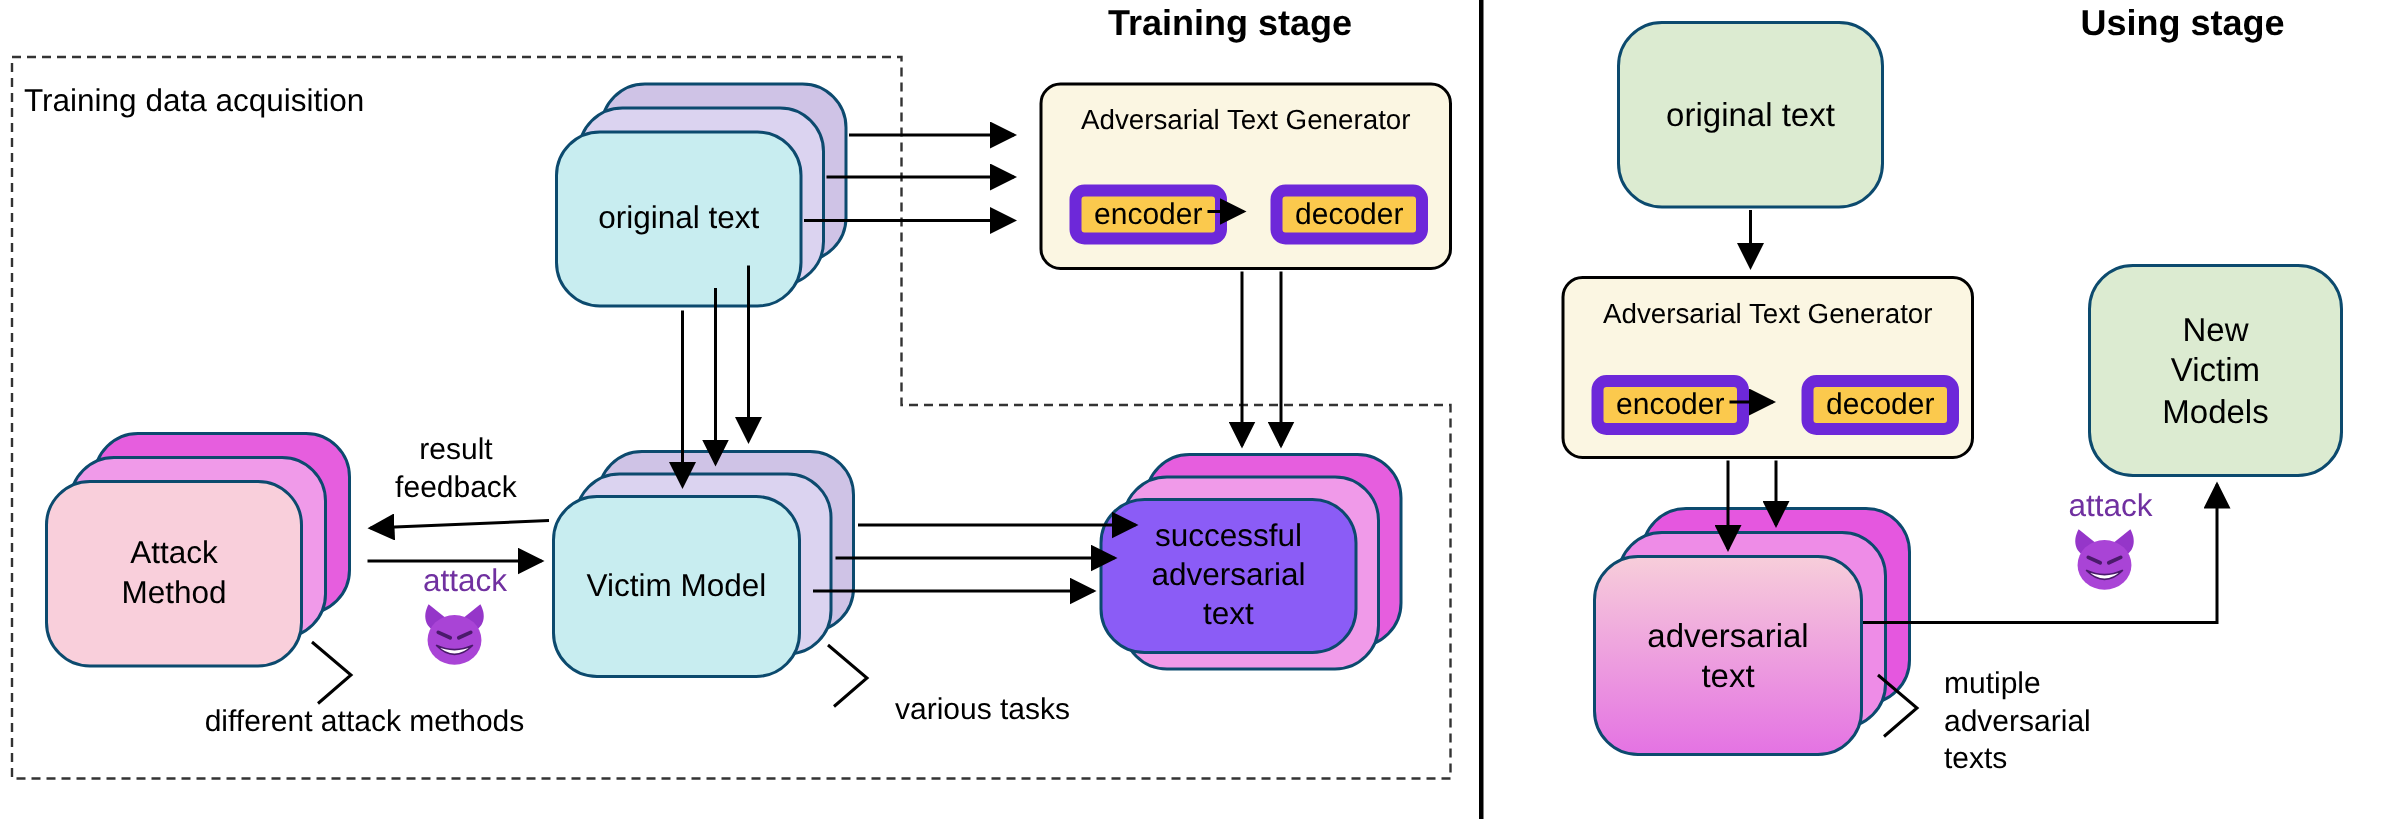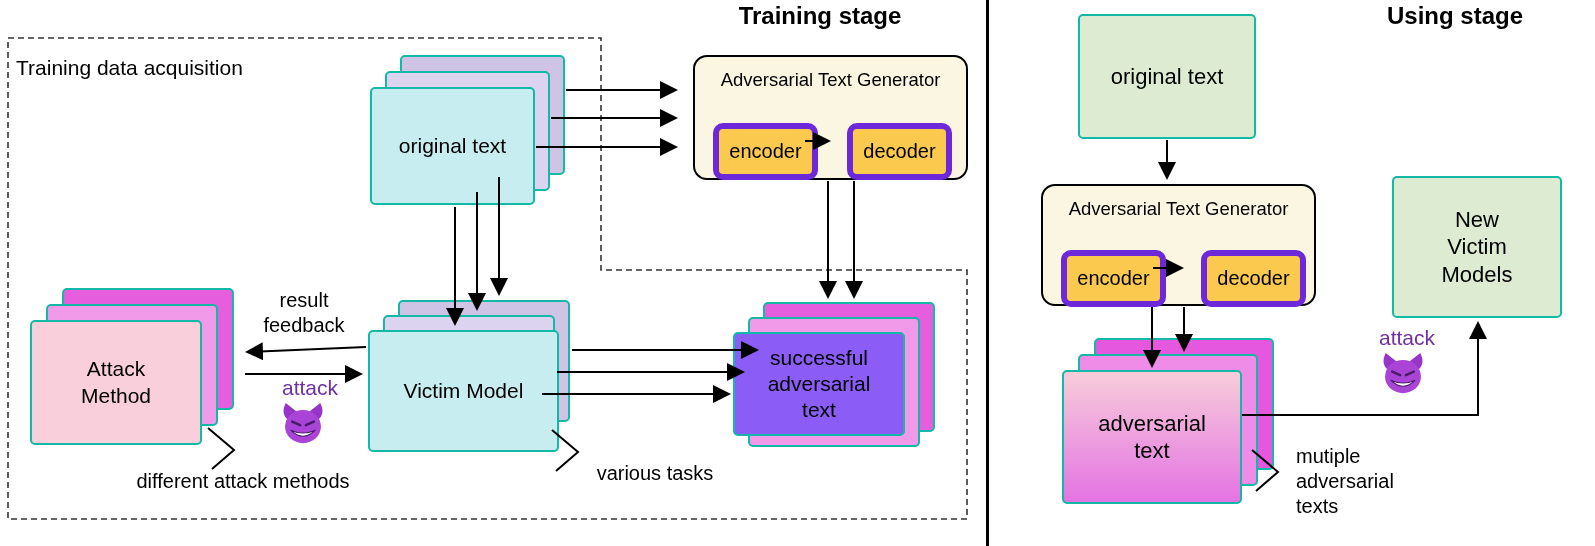--- a/index.html
+++ b/index.html
@@ -1,25 +1,25 @@
 <!DOCTYPE html>
 <html><head>
 <meta charset="utf-8">
 <style>
   * { box-sizing: border-box; }
   body { margin:0; font-family:"Liberation Sans", sans-serif; background:#fff; }
   .canvas { position:relative; width:1595px; height:546px; background:#fff; overflow:hidden; }
-  .rbox { position:absolute; border:2px solid #14b8a6; border-radius:5px; display:flex;
+  .rbox { position:absolute; border:2px solid #0c4a6e; border-radius:30px; display:flex;
           align-items:center; justify-content:center; text-align:center; font-size:21px; color:#000; }
   .pre { white-space:pre-line; line-height:1.25; }
   .stage-title { position:absolute; font-size:24px; font-weight:bold; text-align:center; color:#000; }
   .lbl { position:absolute; font-size:20px; text-align:center; color:#000; }
   .gen { position:absolute; border:2px solid #000; border-radius:14px; background:#fbf6e2;margin-left:13px; }
   .gen-title { position:absolute; top:12px; left:0; right:0; text-align:center; font-size:18.5px; color:#000; }
-  .codebox { position:absolute; width:105px; height:57px; background:#fbc94d; border:6px solid #6d28d9;
+  .codebox { position:absolute; width:105px; height:40px; background:#fbc94d; border:8px solid #6d28d9;
              border-radius:10px; display:flex; align-items:center; justify-content:center; font-size:20px; }
   .overlay { position:absolute; left:0; top:0; width:1595px; height:546px; pointer-events:none; }
   .divider { position:absolute; background:#000; }
   .devil { position:absolute; width:46px; height:42px; }
   .purple { color:#7030a0; }
 </style>
 </head>
 <body>
 
 <div class="canvas">
@@ -46,21 +46,21 @@
 
   <div class="rbox" style="left:62px; top:288px; width:172px; height:122px; background:#e65ede;"></div>
   <div class="rbox" style="left:46px; top:304px; width:172px; height:122px; background:#f09ae9;"></div>
   <div class="rbox" style="left:30px; top:320px; width:172px; height:125px; background:#f9cfdb;">
     <span class="pre">Attack
 Method</span>
   </div>
 
   <div class="rbox" style="left:398px; top:300px; width:172px; height:122px; background:#cfc3e6;"></div>
   <div class="rbox" style="left:383px; top:315px; width:172px; height:122px; background:#dbd3f0;"></div>
-  <div class="rbox" style="left:368px; top:330px; width:191px; height:122px; background:#c8edf0;">
+  <div class="rbox" style="left:368px; top:330px; width:166px; height:122px; background:#c8edf0;">
     <span>Victim Model</span>
   </div>
 
   <div class="rbox" style="left:763px; top:302px; width:172px; height:130px; background:#e65ede;"></div>
   <div class="rbox" style="left:748px; top:317px; width:172px; height:130px; background:#f09ae9;"></div>
   <div class="rbox" style="left:733px; top:332px; width:172px; height:104px; background:#8b5cf6;">
     <span class="pre">successful
 adversarial
 text</span>
   </div>

